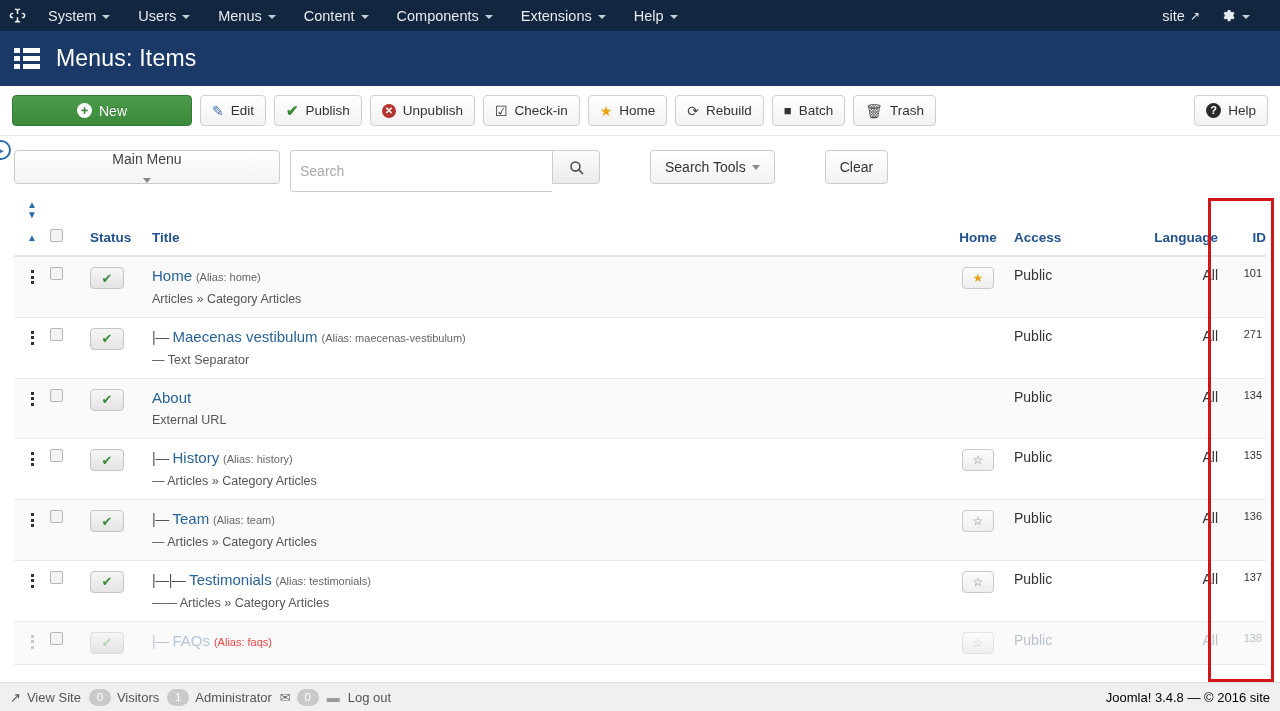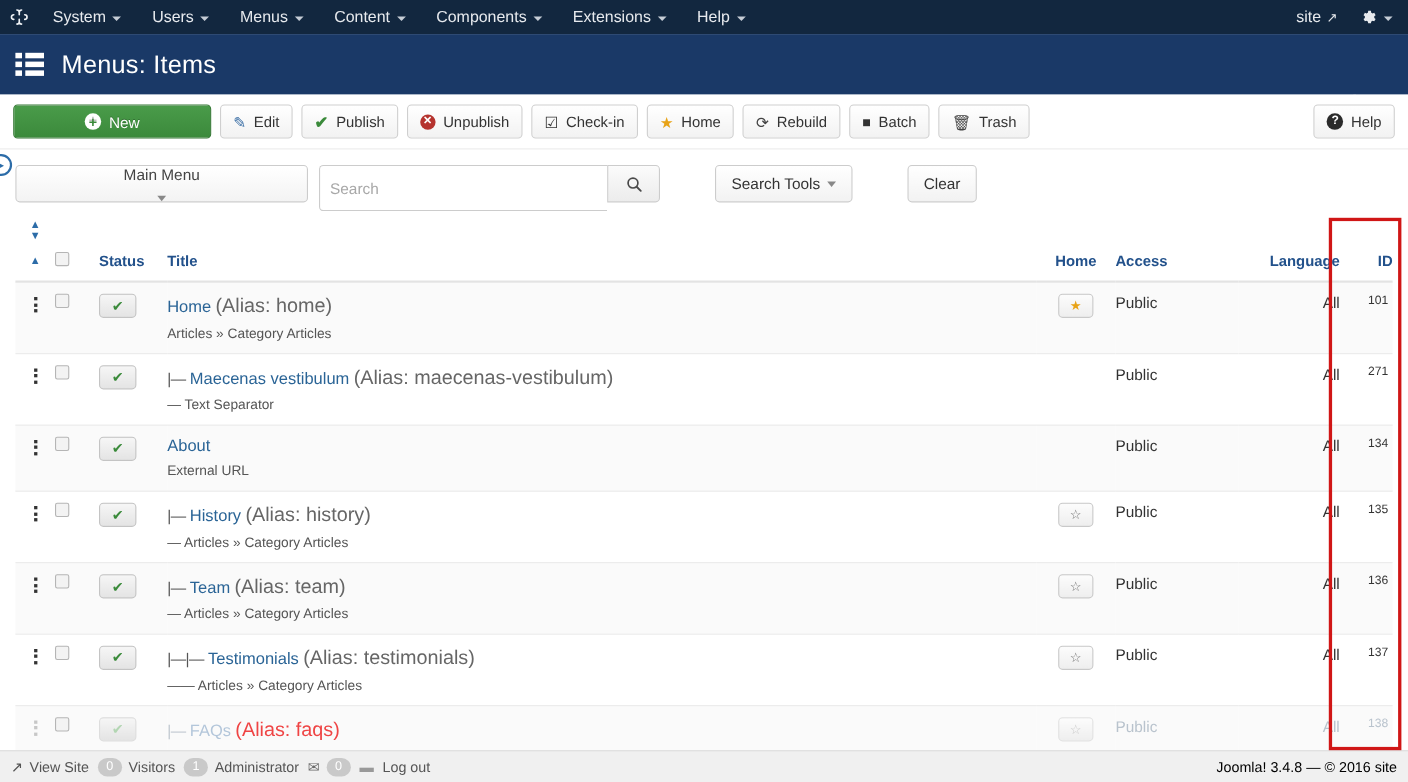--- a/index.html
+++ b/index.html
@@ -23,21 +23,21 @@
     color: #e7eaee; font-size: 14.5px; padding: 0 14px; height: 31px;
     display: flex; align-items: center; gap: 6px; cursor: pointer;
     white-space: nowrap;
   }
   .caret-down {
     width: 0; height: 0; border-left: 4px solid transparent;
     border-right: 4px solid transparent; border-top: 4px solid #c6cdd6;
     display: inline-block; margin-top: 2px;
   }
   .topbar-right {
-    position: absolute; right: 0; top: 0; height: 31px;
+    position: absolute; right: 16px; top: 0; height: 31px;
     display: flex; align-items: center;
   }
   .site-link {
     color: #e7eaee; font-size: 14.5px; padding: 0 10px; height: 31px;
     display: flex; align-items: center; gap: 5px; cursor: pointer;
   }
   .ext-icon { font-size: 12px; }
   .gear-wrap {
     padding: 0 14px 0 10px; height: 31px; display: flex;
     align-items: center; gap: 7px; cursor: pointer; color: #e7eaee;
@@ -199,21 +199,21 @@
     display: flex; align-items: center; justify-content: center;
     color: #3a8a3a; font-size: 13px; cursor: pointer;
   }
   tr.faded .status-pill { color: #b3d6b3; border-color: #ddd; }
 
   .title-line { line-height: 1.25; }
   .prefix { color: #555; letter-spacing: -.5px; }
   tr.faded .prefix { color: #c0c8d0; }
   .title-link { color: #2a6496; text-decoration: none; font-size: 15px; cursor: pointer; }
   tr.faded .title-link { color: #b3c6da; }
-  .alias { color: #666; font-size: 18px; }
+  .alias { color: #666; font-size: 11px; }
   tr.faded .alias { color: #ef4444; }
   .sub-line { color: #555; font-size: 12.5px; margin-top: 6px; line-height: 1.2; }
 
   .home-cell { text-align: center; }
   .home-pill {
     width: 32px; height: 22px; border: 1px solid #c9c9c9; border-radius: 4px;
     background: linear-gradient(to bottom, #fcfcfc, #eeeeee);
     display: inline-flex; align-items: center; justify-content: center;
     font-size: 12px; cursor: pointer;
   }

